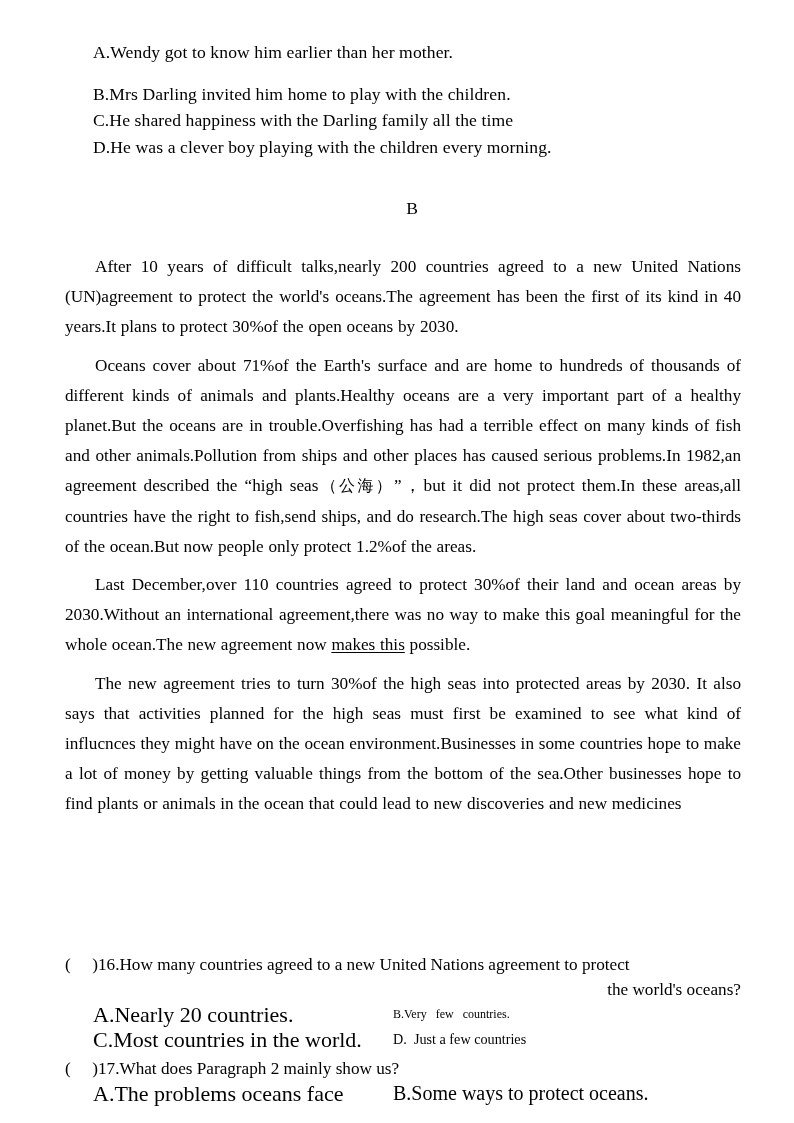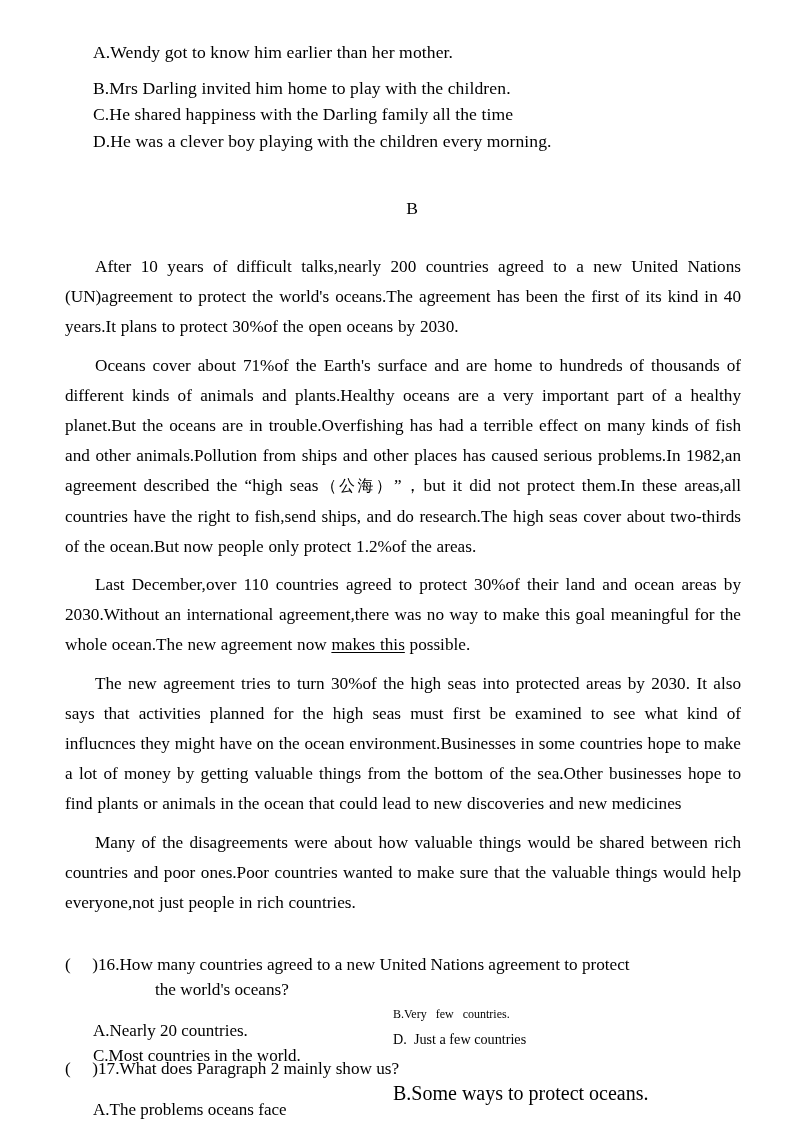--- a/index.html
+++ b/index.html
@@ -30,21 +30,21 @@
     left: 93px;
     top: 44px;
     width: 650px;
   }
   .opt-line {
     font-size: 17.6px;
     line-height: 1.0;
     white-space: pre;
     letter-spacing: 0.1px;
   }
-  .opt-line.gap-a { margin-bottom: 18px; }
+  .opt-line.gap-a { margin-bottom: 24px; }
   .opt-line.tight { margin-bottom: 9px; }
 
   
   .section-letter {
     position: absolute;
     left: 0;
     top: 200px;
     width: 794px;
     text-align: center;
     font-size: 17.6px;
@@ -86,30 +86,31 @@
   .q-line {
     font-size: 17.2px;
     line-height: 25px;
     white-space: pre;
   }
   .q-cont {
     font-size: 17.2px;
     line-height: 25px;
     padding-left: 90px;
     white-space: pre;
+    text-align: right;
   }
   .q-opts {
     position: relative;
     height: 25px;
   }
   .q-opt-left {
     position: absolute;
     left: 28px;
-    top: 16px;
-    font-size: 17px;
+    top: 0;
+    font-size: 22px;
     line-height: 25px;
     white-space: pre;
   }
   .q-opt-right {
     position: absolute;
     left: 328px;
     top: 0;
     font-size: 12px;
     line-height: 25px;
     white-space: pre;
@@ -139,21 +140,20 @@
   <div class="passage">
 
     <p class="para p1"><span>After 10 years of difficult talks,nearly 200 countries agreed to a new United Nations (UN)agreement to protect the world's oceans.The agreement has been the first of its kind in 40 years.It plans to protect 30%of the open oceans by 2030.</span></p>
 
     <p class="para"><span>Oceans cover about 71%of the Earth's surface and are home to hundreds of thousands of different kinds of animals and plants.Healthy oceans are a very important part of a healthy planet.But the oceans are in trouble.Overfishing has had a terrible effect on many kinds of fish and other animals.Pollution from ships and other places has caused serious problems.In 1982,an agreement described the “high seas</span><span class="zh">（公海）</span><span>”，but it did not protect them.In these areas,all countries have the right to fish,send ships, and do research.The high seas cover about two-thirds of the ocean.But now people only protect 1.2%of the areas.</span></p>
 
     <p class="para"><span>Last December,over 110 countries agreed to protect 30%of their land and ocean areas by 2030.Without an international agreement,there was no way to make this goal meaningful for the whole ocean.The new agreement now </span><u class="uline">makes  this</u><span> possible.</span></p>
 
     <p class="para"><span>The new agreement tries to turn 30%of the high seas into protected areas by 2030. It also says that activities planned for the high seas must first be examined to see what kind of influcnces they might have on the ocean environment.Businesses in some countries hope to make a lot of money by getting valuable things from the bottom of the sea.Other businesses hope to find plants or animals in the ocean that could lead to new discoveries and new medicines</span></p>
 
-    <p class="para"><span>Many of the disagreements were about how valuable things would be shared between rich countries and poor ones.Poor countries wanted to make sure that the valuable things would help everyone,not just people in rich countries.</span></p>
 
   </div>
 
   <div class="q-wrap">
 
     <div>
       <div class="q-line"><span>(     )</span><span>16.</span><span>How many countries agreed to a new United Nations agreement to protect</span></div>
       <div class="q-cont">the world's oceans?</div>
       <div class="q-opts">
         <div class="q-opt-left">A.Nearly 20 countries.</div>

